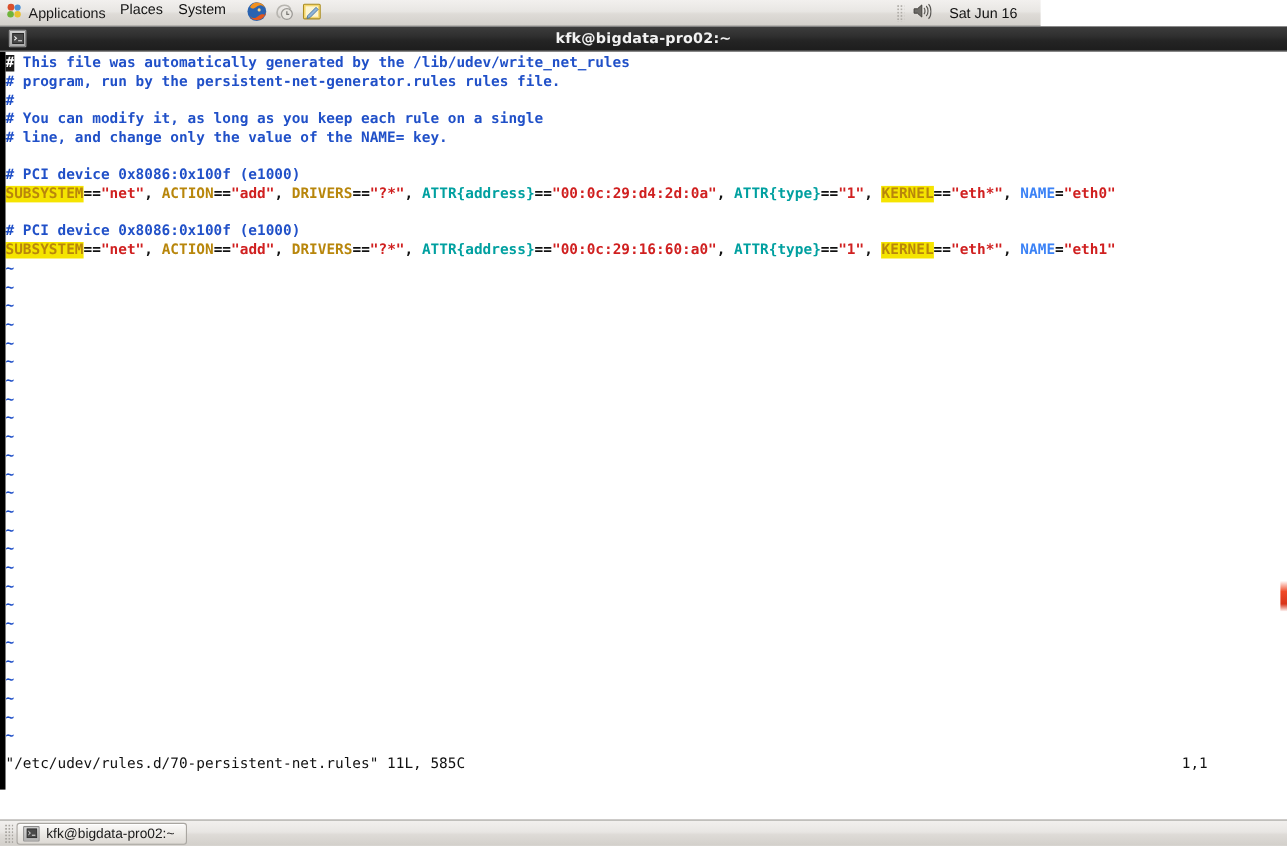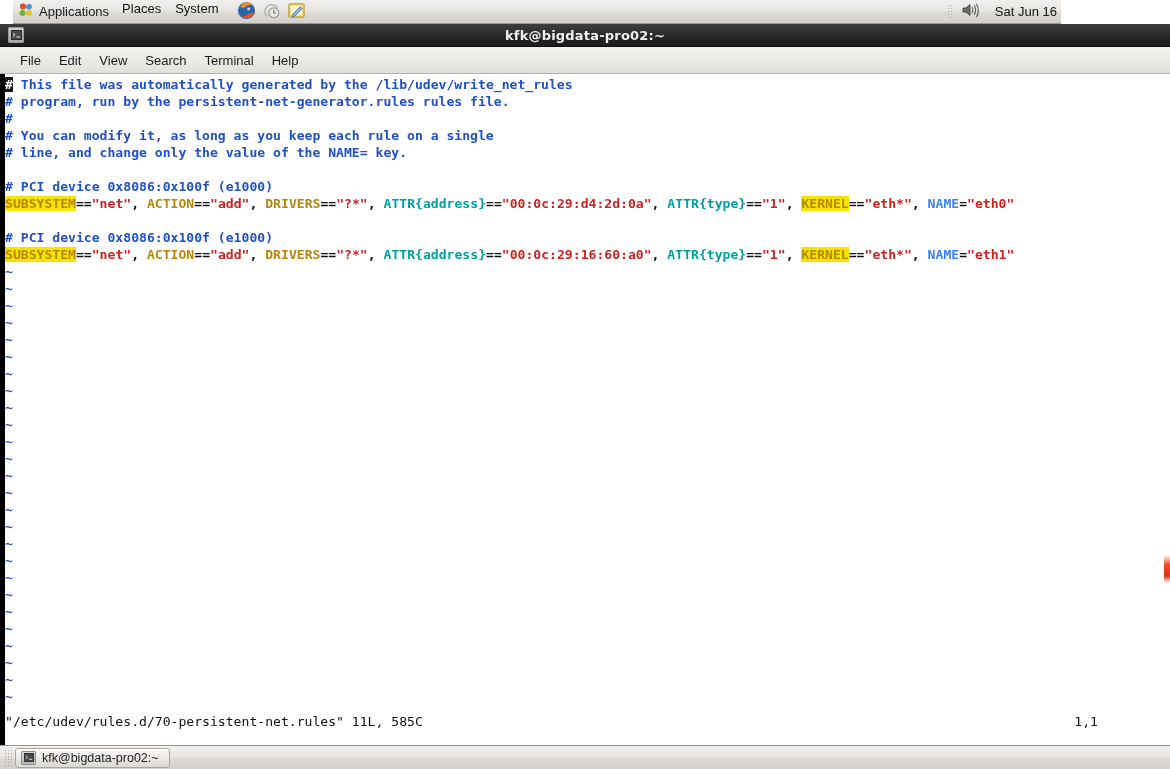--- a/index.html
+++ b/index.html
@@ -11,42 +11,42 @@
   }
 
   #screen {
     position: relative;
     width: 1170px; height: 769px;
     background: #ffffff;
   }
 
   
   .top-panel {
-    position: absolute; top: 0; left: 13px;
-    width: 1048px; height: 24px;
+    position: absolute; top: 0; left: 0;
+    width: 946px; height: 24px;
     background: linear-gradient(to bottom, #f2f0ee 0%, #e8e6e3 45%, #dedbd7 55%, #d3d0cb 100%);
     border-bottom: 1px solid #9b9893;
     display: flex; align-items: center;
     font-size: 13px; color: #1a1a1a;
   }
   .panel-left { display: flex; align-items: center; height: 24px; }
   .menu-app {
     display: flex; align-items: center; gap: 5px;
     padding: 0 6px 0 5px; height: 22px;
   }
   .menu-item-top {
     display: flex; align-items: flex-start; height: 22px;
     padding: 0 7px; font-size: 13px; color: #111;
   }
   .launcher-wrap { display: flex; align-items: center; gap: 2px; margin-left: 10px; }
   .launcher { width: 23px; height: 22px; display: flex; align-items: center; justify-content: center; }
 
   .panel-right {
     margin-left: auto; display: flex; align-items: center;
-    height: 24px; padding-right: 0;
+    height: 24px; padding-right: 17px;
   }
   .panel-grip {
     width: 7px; height: 16px; margin-right: 5px;
     background-image: radial-gradient(circle, #a8a5a0 0.8px, transparent 0.9px);
     background-size: 3px 3px;
     opacity: .85;
   }
   .vol-icon { width: 22px; height: 22px; display: flex; align-items: center; justify-content: center; }
   .clock { font-size: 13px; color: #111; padding: 0 4px 0 14px; white-space: nowrap; }
 
@@ -259,40 +259,20 @@
       <div class="titlebar-icon">
         <svg width="11" height="10" viewBox="0 0 11 10">
           <rect x="0.5" y="0.5" width="10" height="9" fill="#4a4a4a" stroke="#2a2a2a"></rect>
           <path d="M2 3l2 1.8L2 6.6" fill="none" stroke="#e8e8e8" stroke-width="1"></path>
           <path d="M5.5 7h3.5" stroke="#e8e8e8" stroke-width="1"></path>
         </svg>
       </div>
       <div class="title-text">kfk@bigdata-pro02:~</div>
     </div>
 
-    <div class="menubar">
-      <div class="menubar-item">
-          <span>File</span>
-        </div>
-      <div class="menubar-item">
-          <span>Edit</span>
-        </div>
-      <div class="menubar-item">
-          <span>View</span>
-        </div>
-      <div class="menubar-item">
-          <span>Search</span>
-        </div>
-      <div class="menubar-item">
-          <span>Terminal</span>
-        </div>
-      <div class="menubar-item">
-          <span>Help</span>
-        </div>
-    </div>
 
     <div class="term">
       <div class="left-strip"></div>
       <div class="term-inner" id="term-inner"><div class="row"><span class="c-comment cursor-blk">#</span><span class="c-comment"> This file was automatically generated by the /lib/udev/write_net_rules</span></div><div class="row"><span class="c-comment"># program, run by the persistent-net-generator.rules rules file.</span></div><div class="row"><span class="c-comment">#</span></div><div class="row"><span class="c-comment"># You can modify it, as long as you keep each rule on a single</span></div><div class="row"><span class="c-comment"># line, and change only the value of the NAME= key.</span></div><div class="row"><span> </span></div><div class="row"><span class="c-comment"># PCI device 0x8086:0x100f (e1000)</span></div><div class="row"><span class="c-ident hl-search">SUBSYSTEM</span><span class="c-op">==</span><span class="c-str">"net"</span><span class="c-op">, </span><span class="c-ident">ACTION</span><span class="c-op">==</span><span class="c-str">"add"</span><span class="c-op">, </span><span class="c-ident">DRIVERS</span><span class="c-op">==</span><span class="c-str">"?*"</span><span class="c-op">, </span><span class="c-attr">ATTR{address}</span><span class="c-op">==</span><span class="c-str">"00:0c:29:d4:2d:0a"</span><span class="c-op">, </span><span class="c-attr">ATTR{type}</span><span class="c-op">==</span><span class="c-str">"1"</span><span class="c-op">, </span><span class="c-ident hl-search">KERNEL</span><span class="c-op">==</span><span class="c-str">"eth*"</span><span class="c-op">, </span><span class="c-name">NAME</span><span class="c-op">=</span><span class="c-str">"eth0"</span></div><div class="row"><span> </span></div><div class="row"><span class="c-comment"># PCI device 0x8086:0x100f (e1000)</span></div><div class="row"><span class="c-ident hl-search">SUBSYSTEM</span><span class="c-op">==</span><span class="c-str">"net"</span><span class="c-op">, </span><span class="c-ident">ACTION</span><span class="c-op">==</span><span class="c-str">"add"</span><span class="c-op">, </span><span class="c-ident">DRIVERS</span><span class="c-op">==</span><span class="c-str">"?*"</span><span class="c-op">, </span><span class="c-attr">ATTR{address}</span><span class="c-op">==</span><span class="c-str">"00:0c:29:16:60:a0"</span><span class="c-op">, </span><span class="c-attr">ATTR{type}</span><span class="c-op">==</span><span class="c-str">"1"</span><span class="c-op">, </span><span class="c-ident hl-search">KERNEL</span><span class="c-op">==</span><span class="c-str">"eth*"</span><span class="c-op">, </span><span class="c-name">NAME</span><span class="c-op">=</span><span class="c-str">"eth1"</span></div><div class="row"><span class="c-tilde">~</span></div><div class="row"><span class="c-tilde">~</span></div><div class="row"><span class="c-tilde">~</span></div><div class="row"><span class="c-tilde">~</span></div><div class="row"><span class="c-tilde">~</span></div><div class="row"><span class="c-tilde">~</span></div><div class="row"><span class="c-tilde">~</span></div><div class="row"><span class="c-tilde">~</span></div><div class="row"><span class="c-tilde">~</span></div><div class="row"><span class="c-tilde">~</span></div><div class="row"><span class="c-tilde">~</span></div><div class="row"><span class="c-tilde">~</span></div><div class="row"><span class="c-tilde">~</span></div><div class="row"><span class="c-tilde">~</span></div><div class="row"><span class="c-tilde">~</span></div><div class="row"><span class="c-tilde">~</span></div><div class="row"><span class="c-tilde">~</span></div><div class="row"><span class="c-tilde">~</span></div><div class="row"><span class="c-tilde">~</span></div><div class="row"><span class="c-tilde">~</span></div><div class="row"><span class="c-tilde">~</span></div><div class="row"><span class="c-tilde">~</span></div><div class="row"><span class="c-tilde">~</span></div><div class="row"><span class="c-tilde">~</span></div><div class="row"><span class="c-tilde">~</span></div><div class="row"><span class="c-tilde">~</span></div></div>
       <div class="red-artifact"></div>
 
       <div class="statusline">
         <span class="status-file">"/etc/udev/rules.d/70-persistent-net.rules" 11L, 585C</span>
         <span class="status-pos">1,1</span>
       </div>

